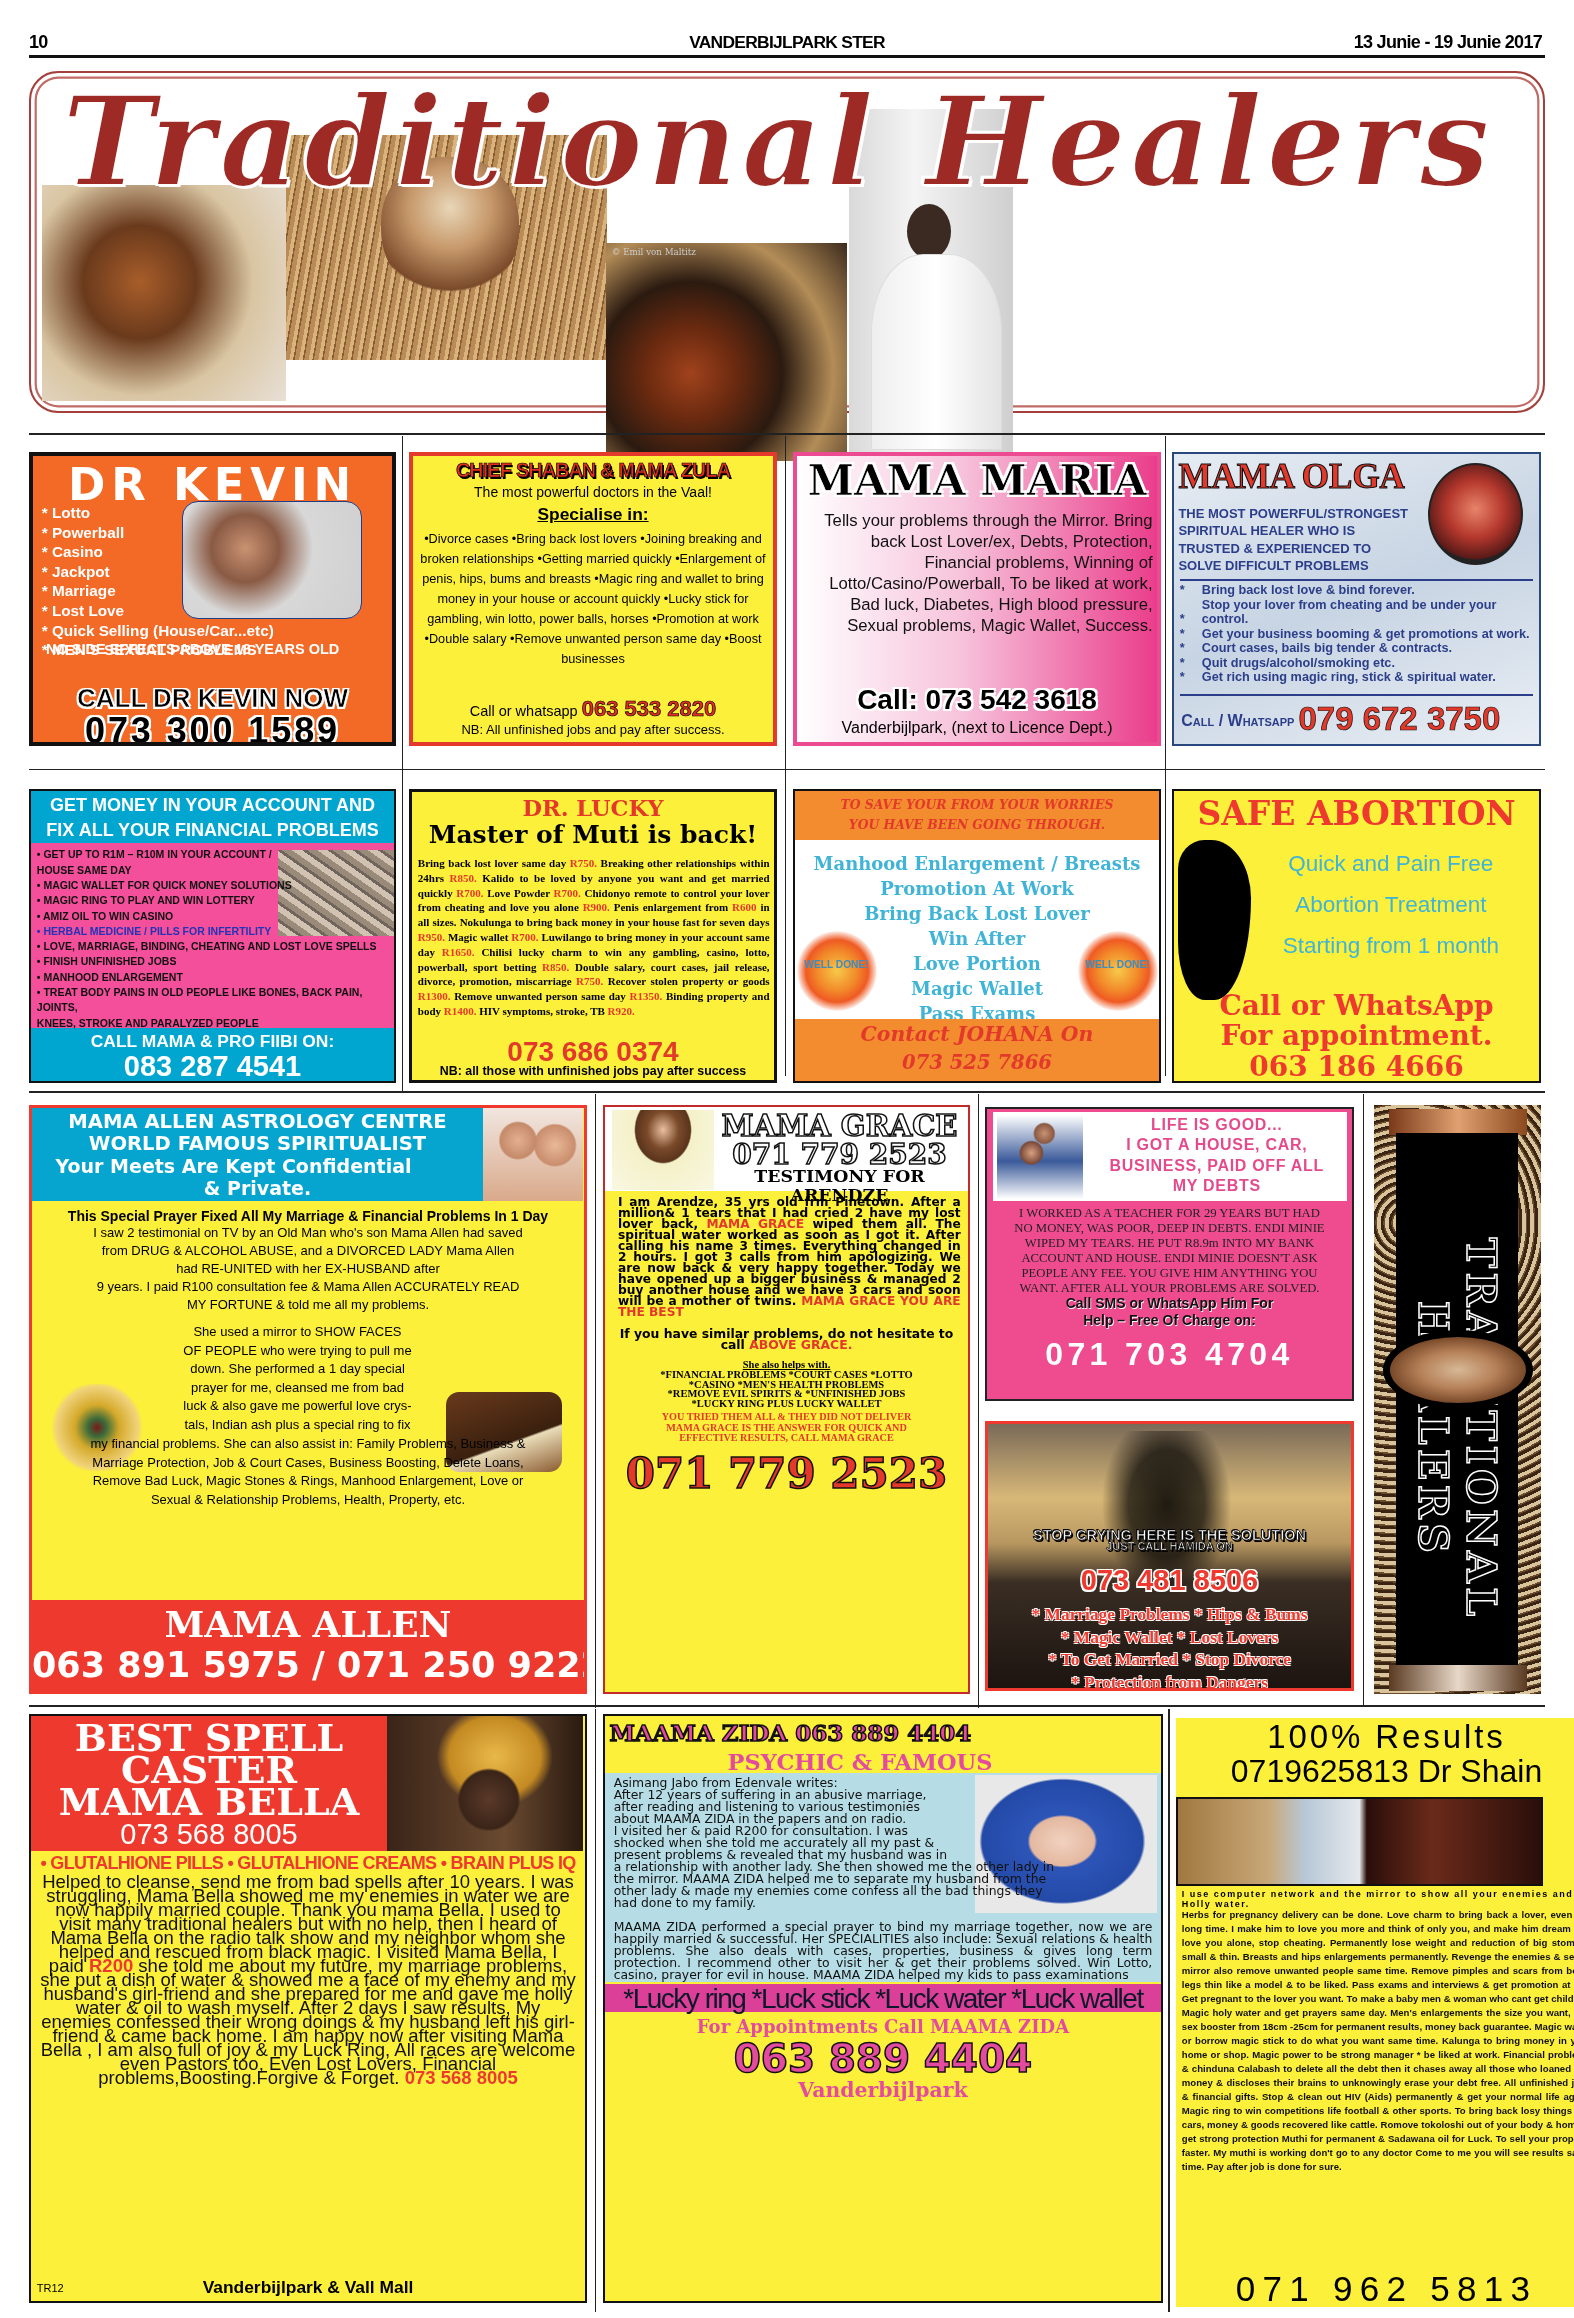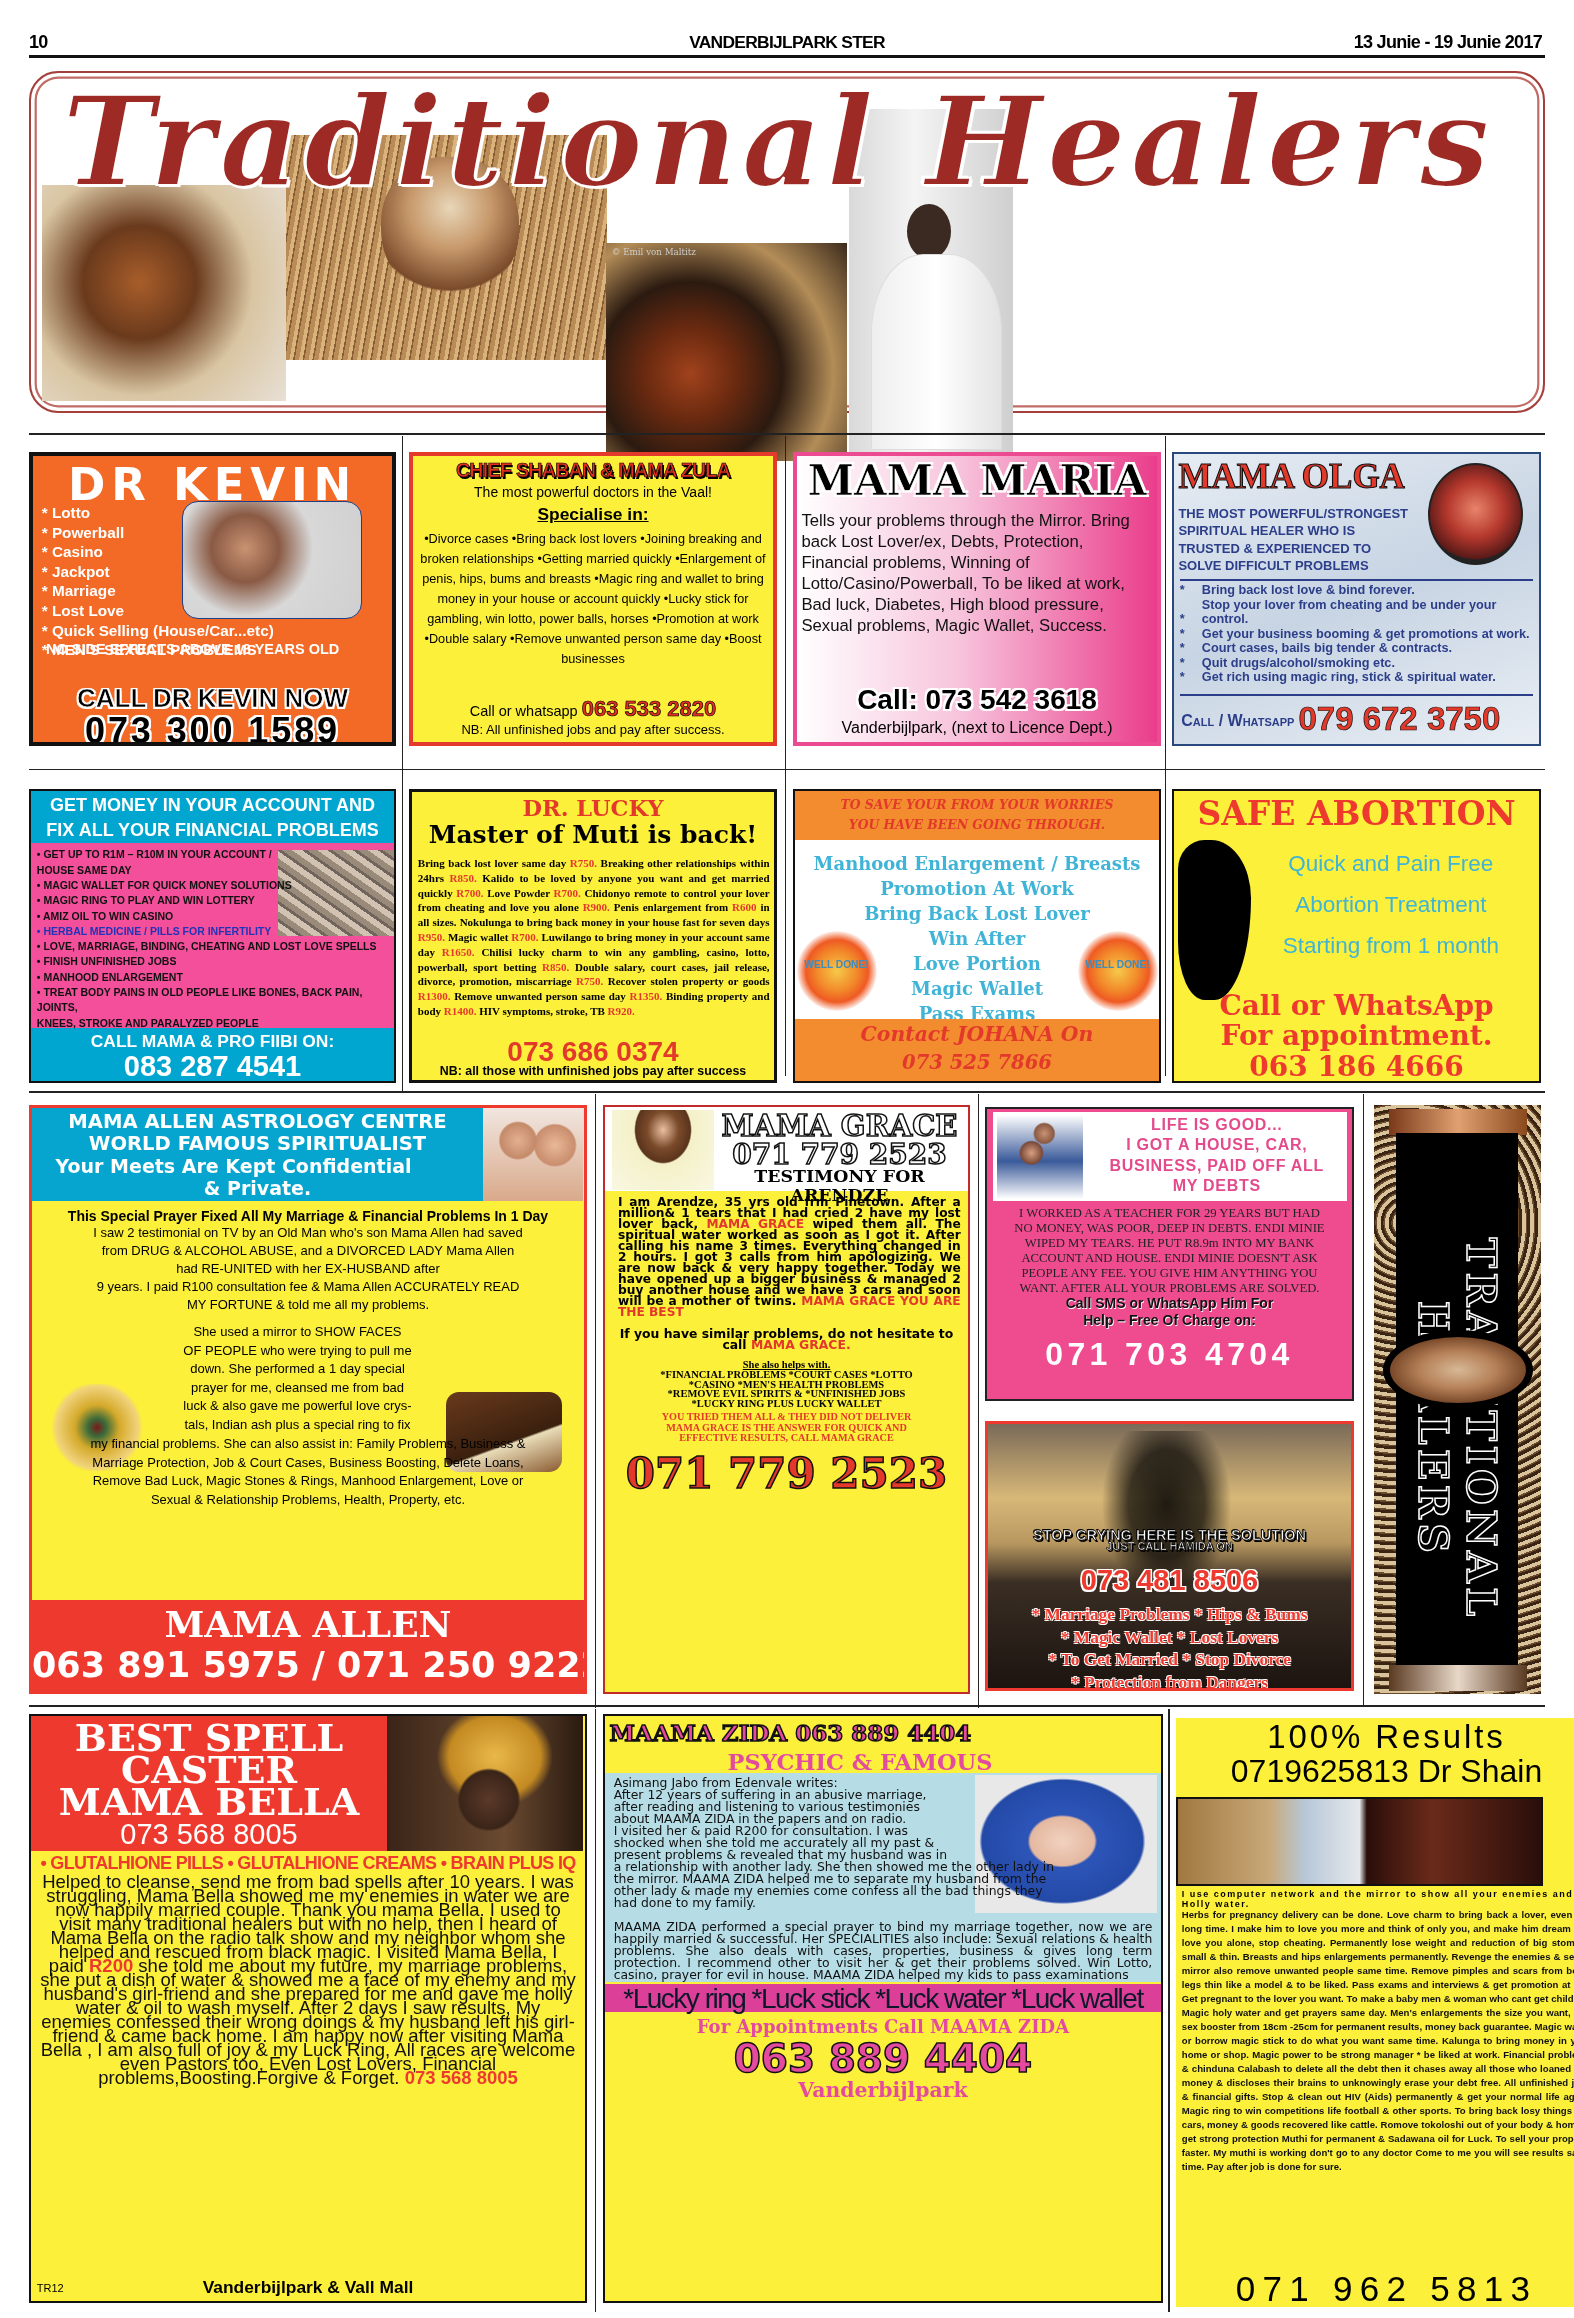--- a/index.html
+++ b/index.html
@@ -43,21 +43,21 @@
 .shaban .sub{top:28px;font-size:14px}
 .shaban .spec{top:48px;font-size:17.4px;font-weight:bold;text-decoration:underline}
 .shaban .body{position:absolute;left:5.8px;right:5.8px;top:73px;text-align:center;font-size:12.7px;line-height:20px}
 .shaban .call{top:240px;font-size:14.5px}
 .shaban .call b{font-size:22px;color:#e32d22;-webkit-text-stroke:0.7px #000;font-weight:bold}
 .shaban .nb{top:266px;font-size:13px}
 
 
 .maria{left:793px;top:452px;width:368px;height:294px;border:4.4px solid #ec4b91;background:linear-gradient(90deg,#fff 0,#f7c4dc 45%,#ea3d8b 100%)}
 .maria .h{top:0;font-size:42px;font-weight:bold;font-family:"DejaVu Serif",serif;color:#000;-webkit-text-stroke:0.7px #fff;text-shadow:2.2px 2.2px 0 #fff,-2.2px -2.2px 0 #fff,2.2px -2.2px 0 #fff,-2.2px 2.2px 0 #fff}
-.maria .body{position:absolute;left:4.4px;right:4.4px;top:54px;text-align:left;font-size:16.7px;line-height:21px;color:#111}
+.maria .body{position:absolute;left:4.4px;right:4.4px;top:54px;text-align:right;font-size:16.7px;line-height:21px;color:#111}
 .maria .call{top:228px;font-size:28px;font-weight:bold;color:#000;text-shadow:2.2px 2.2px 0 #fff,-2.2px -2.2px 0 #fff,2.2px -2.2px 0 #fff,-2.2px 2.2px 0 #fff}
 .maria .addr{top:263px;font-size:16px}
 
 
 .olga{left:1172px;top:452px;width:369px;height:294px;border:2.9px solid #28487e;background:linear-gradient(160deg,#e6ecf3,#c7d4e3 50%,#e9eef4)}
 .olga .h{position:absolute;left:4.4px;top:2.9px;font-size:35px;font-weight:bold;font-family:"Liberation Serif",serif;color:#e3392b;-webkit-text-stroke:1.1px #111}
 .olga .pic{position:absolute;right:16px;top:8.7px;width:95px;height:102px;border-radius:50%;background:radial-gradient(circle at 50% 45%,#e8846a 0,#b5382d 40%,#5a1a18 70%,#222 72%);border:2.2px solid #222}
 .olga .lead{position:absolute;left:4.4px;top:51px;font-size:13px;font-weight:bold;color:#2c3e8a;line-height:17.4px}
 .olga .line{position:absolute;left:5.8px;right:5.8px;height:1.5px;background:#2c3e8a}
 .olga ul{position:absolute;left:5.8px;top:129px;list-style:none;font-size:12.7px;font-weight:bold;color:#2c3e8a;line-height:14.5px}
@@ -386,21 +386,21 @@
 </div>
 
 <div class="abs ad grace">
   <div class="top">
     <div class="pic"></div>
     <div class="h1">MAMA GRACE</div>
     <div class="h2">071 779 2523</div>
     <div class="h3">TESTIMONY FOR ARENDZE</div>
   </div>
   <div class="body" id="grace-body"><span>I am Arendze, 35 yrs old frm Pinetown. After a million&amp; 1 tears that I had cried 2 have my lost lover back, </span><span class="red">MAMA GRACE</span><span> wiped them all. The spiritual water worked as soon as I got it. After calling his name 3 times. Everything changed in 2 hours. I got 3 calls from him apologizing. We are now back &amp; very happy together. Today we have opened up a bigger business &amp; managed 2 buy another house and we have 3 cars and soon will be a mother of twins. </span><span class="red">MAMA GRACE YOU ARE THE BEST</span></div>
-  <div class="sim"><span>If you have similar problems, do not hesitate to call</span> <span class="red">MAMA GRACE.</span></div>
+  <div class="sim"><span>If you have similar problems, do not hesitate to call</span> <span class="red">ABOVE GRACE.</span></div>
   <div class="also">
     <u>She also helps with.</u>
     <div>*FINANCIAL PROBLEMS *COURT CASES *LOTTO</div>
     <div>*CASINO *MEN'S HEALTH PROBLEMS</div>
     <div>*REMOVE EVIL SPIRITS &amp; *UNFINISHED JOBS</div>
     <div>*LUCKY RING PLUS LUCKY WALLET</div>
   </div>
   <div class="tried">
     <div>YOU TRIED THEM ALL &amp; THEY DID NOT DELIVER</div>
     <div>MAMA GRACE IS THE ANSWER FOR QUICK AND</div>

